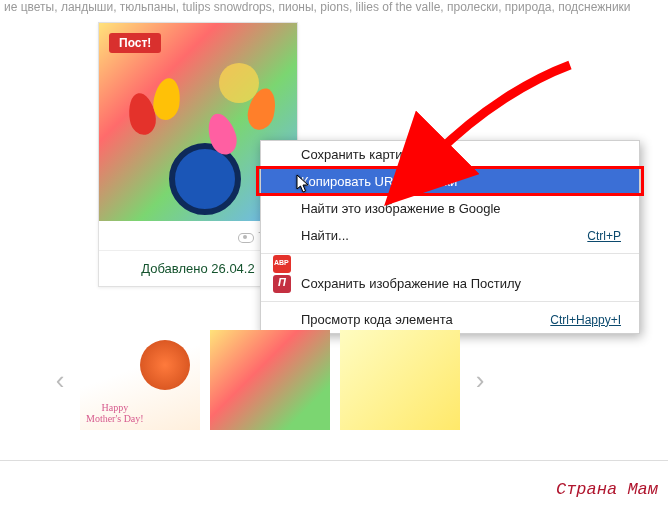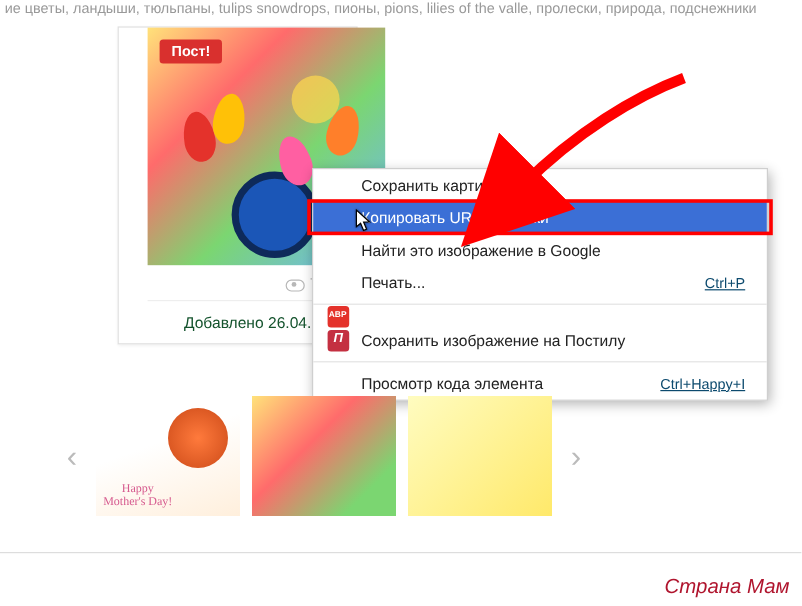--- a/index.html
+++ b/index.html
@@ -22,21 +22,20 @@
     white-space: nowrap;
   }
   .card {
     position: absolute;
     left: 98px;
     top: 22px;
     width: 200px;
     border: 1px solid #e0e0e0;
     background: #fff;
     box-shadow: 0 1px 3px rgba(0,0,0,0.08);
-    padding-left: 24px;
   }
   .card-img {
     position: relative;
     width: 198px;
     height: 198px;
     background: linear-gradient(135deg,#ffe27a 0%, #ff6b6b 30%, #7bd671 60%, #6db4ff 100%);
     overflow: hidden;
   }
   
   .card-img::before, .card-img::after {
@@ -179,21 +178,21 @@
   .thumb.t3{background:linear-gradient(135deg,#fffcc0,#ffe96a);}
   .thumb .cap{position:absolute;left:6px;bottom:6px;font-family:cursive;font-size:10px;color:#d65a8e;}
 
   .footer-rule{
     position:absolute;left:0;right:0;top:460px;
     border-top:1px solid #ddd;
   }
   .watermark{
     position:absolute;
     right:10px; bottom:6px;
-    font-family: Liberation Sans, sans-serif;
+    font-family: Liberation Mono, monospace;
     font-style:italic;
     font-size:17px;
     color:#b0152e;
     text-shadow:0 0 2px #fff, 0 0 2px #fff;
     margin-top:37px;
   }
 </style>
 </head>
 <body>
 
@@ -219,21 +218,21 @@
   <div class="ctx-item">
     <span>Сохранить картинку как...</span>
   </div>
   <div class="ctx-item selected">
     <span>Копировать URL картинки</span>
   </div>
   <div class="ctx-item">
     <span>Найти это изображение в Google</span>
   </div>
   <div class="ctx-item">
-    <span>Печать...</span>
+    <span>Найти...</span>
     <span class="shortcut">Ctrl+P</span>
   </div>
   <div class="ctx-sep"></div>
   <div class="ctx-item">
     <span class="ctx-icon abp"></span>
   </div>
   <div class="ctx-item">
     <span class="ctx-icon post"></span>
     <span>Сохранить изображение на Постилу</span>
   </div>

